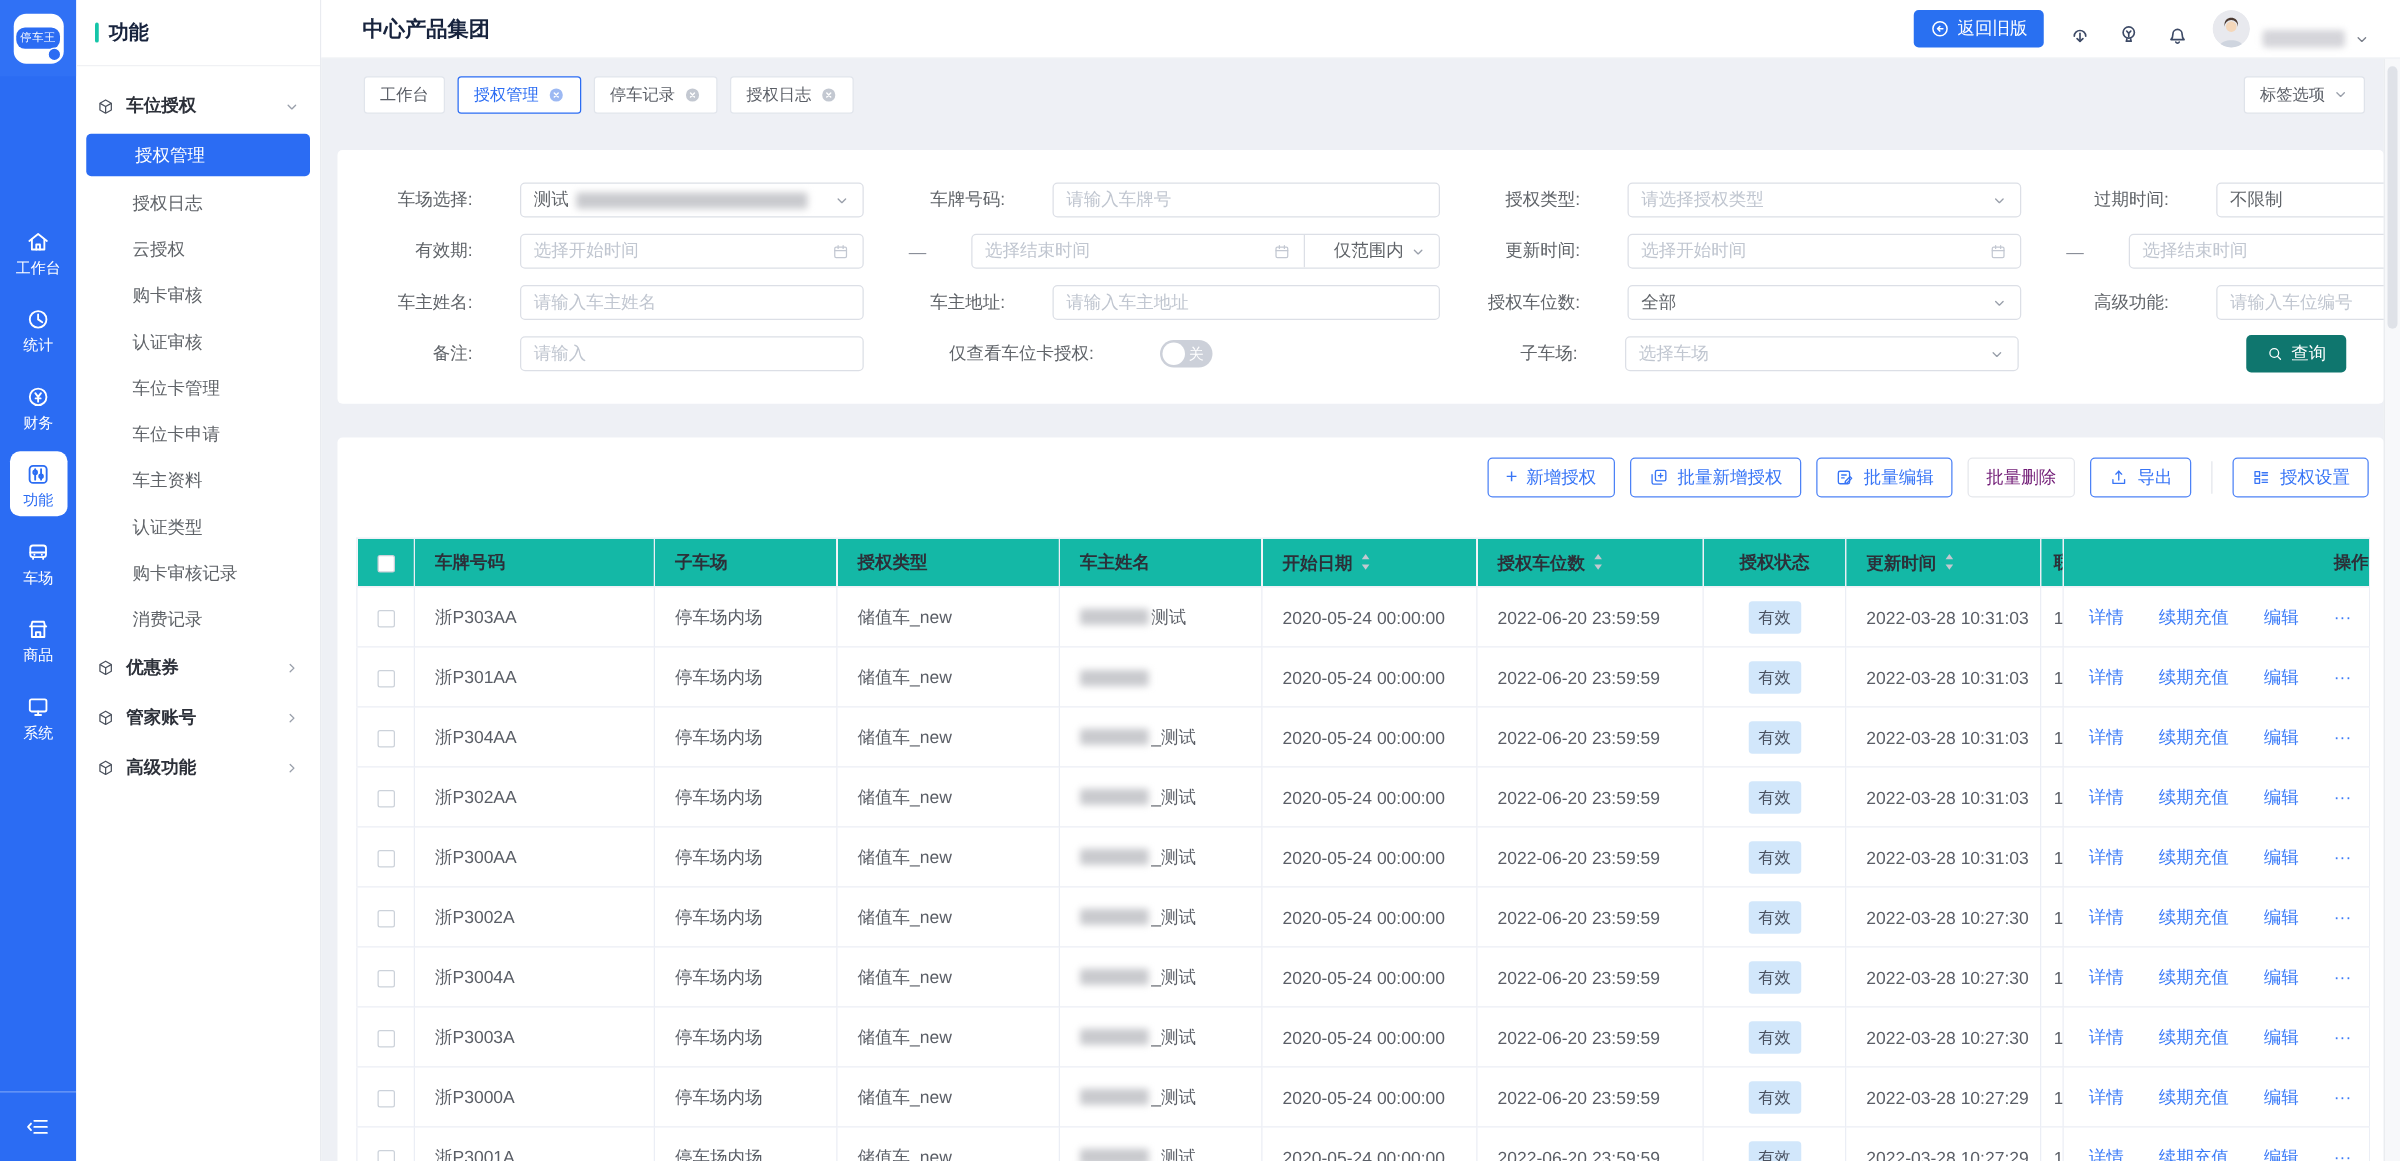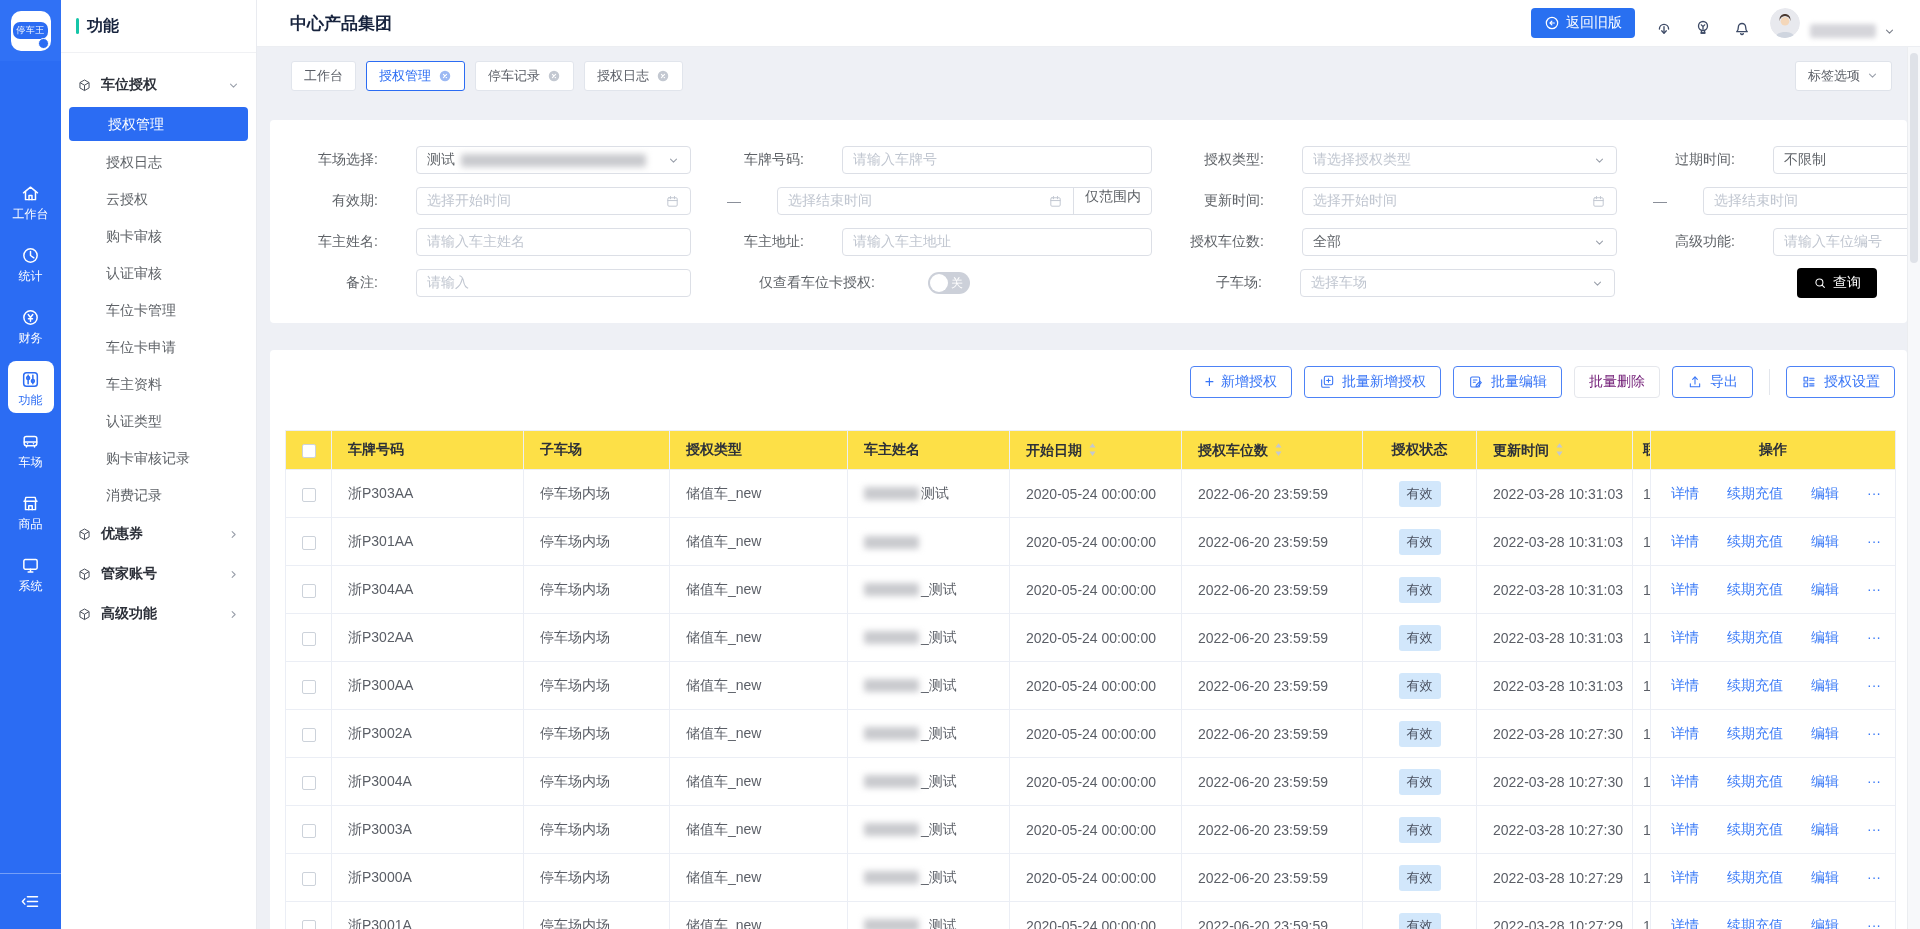--- a/index.html
+++ b/index.html
@@ -66,53 +66,53 @@
   .w1 { width:100px; } .w2 { width:95px; } .w3 { width:94px; } .w4 { width:100px; }
   .f-field { flex:none; height:28px; border:1px solid #dcdfe6; border-radius:4px; background:#fff; display:flex; align-items:center; padding:0 10px; font-size:14px; color:#5f6368; cursor:pointer; overflow:hidden; }
   .f1 { width:275px; } .f2 { width:310px; } .f3 { width:315px; } .f4 { width:280px; }
   .f-ph { color:#c0c6d0; white-space:nowrap; }
   .f-val { white-space:nowrap; }
   .f-field .chev { margin-left:auto; flex:none; }
   .cal { width:15px; height:15px; fill:none; stroke:#c3c8d2; stroke-width:1.6; stroke-linecap:round; margin-left:auto; flex:none; }
   .dash { width:30px; text-align:center; color:#8a8f99; flex:none; }
   .range-end { width:375px; }
   .range-end2 { width:281px; }
-  .scope-seg { align-self:stretch; display:flex; align-items:center; gap:5px; border-left:1px solid #dcdfe6; margin-left:10px; padding-left:11px; color:#5f6368; white-space:nowrap;flex-direction:column; }
+  .scope-seg { align-self:stretch; display:flex; align-items:center; gap:5px; border-left:1px solid #dcdfe6; margin-left:10px; padding-left:23px; color:#5f6368; white-space:nowrap; }
   .blur { display:inline-block; height:13px; background:#c9cace; border-radius:2px; filter:blur(3px); vertical-align:middle; }
   .lot-blur { width:185px; margin-left:6px; }
   .toggle-label { width:156px; text-align:right; padding-right:0; color:#5f6368; white-space:nowrap; flex:none; }
   .toggle { width:42px; height:22px; border-radius:11px; background:#ccd0d9; position:relative; margin-left:25px; flex:none; cursor:pointer; }
   .toggle .knob { position:absolute; left:2px; top:2px; width:18px; height:18px; border-radius:50%; background:#fff; }
   .toggle .t-txt { position:absolute; right:7px; top:4px; font-size:12px; color:#fff; line-height:14px; }
   .sublot-label { width:274px; text-align:right; padding-right:10px; color:#5f6368; flex:none; }
-  .search-btn { margin-left:auto; height:30px; width:80px; background:#000000; border:none; border-radius:4px; color:#fff; font-size:14px; display:flex; align-items:center; justify-content:center; gap:6px; cursor:pointer; font-family:inherit; }
+  .search-btn { margin-left:auto; height:30px; width:80px; background:#0f766e; border:none; border-radius:4px; color:#fff; font-size:14px; display:flex; align-items:center; justify-content:center; gap:6px; cursor:pointer; font-family:inherit; }
   .mag { width:14px; height:14px; fill:none; stroke:#fff; stroke-width:1.8; stroke-linecap:round; }
 
   
   .table-card { margin-top:27px; padding:16px 12px 0 15px; height:640px; }
   .toolbar { display:flex; justify-content:flex-end; align-items:center; gap:12px; margin-bottom:32px; }
   .tbtn { height:32px; border:1px solid #4d82f6; background:#fff; color:#3875f6; border-radius:4px; padding:0 14px; display:flex; align-items:center; gap:7px; font-size:14px; cursor:pointer; font-family:inherit; white-space:nowrap; }
   .tbtn.disabled { color:#701a75; border-color:#e5e7ec; cursor:not-allowed; }
   .ti { width:16px; height:16px; fill:none; stroke:currentColor; stroke-width:1.6; stroke-linecap:round; stroke-linejoin:round; }
   .plus-glyph { font-size:16px; line-height:1; }
   .tb-divider { width:1px; height:26px; background:#e3e6ec; margin:0 4px; }
 
   table { border-collapse:collapse; table-layout:fixed; width:1610px; border:1px solid #ebeef5; border-bottom:none; }
   th, td { border-right:1px solid #ebeef5; border-bottom:1px solid #ebeef5; font-weight:normal; font-size:14px; overflow:hidden; white-space:nowrap; }
-  thead th { background:#fde047; height:39px; color:#2c3039; font-weight:bold; text-align:left; padding:0 0 0 16px; }
+  thead th { background:#14b8a6; height:39px; color:#2c3039; font-weight:bold; text-align:left; padding:0 0 0 16px; }
   tbody td { height:48px; color:#5a5e66; padding:0 0 0 16px; background:#fff; }
   th.c, td.c { text-align:center; padding:0; }
   .sort { width:11px; height:17px; display:inline-block; vertical-align:-3px; margin-left:5px; }
   .cb { display:inline-block; width:14px; height:14px; border:1px solid #ccd2da; border-radius:2px; background:#fff; vertical-align:middle; cursor:pointer; }
   td.col-check, th.col-check { text-align:center; padding:0; }
   .badge { display:inline-block; min-width:42px; padding:4px 8px; background:#d2e7fb; color:#4a5160; border-radius:3px; font-size:13px; }
   .col-clip { padding:0 0 0 10px !important; }
   th.col-actions, td.col-actions { border-right:none; box-shadow:-10px 0 10px -7px rgba(15,23,42,.18); position:relative; }
   td.col-actions { text-align:center; padding:0 6px; }
-  th.col-actions { text-align:center; padding:0; }
+  th.col-actions { text-align:right; padding:0; }
   td.col-actions a { color:#3b7bf7; text-decoration:none; margin:0 14px; cursor:pointer; }
   .ow { width:55px; margin-right:2px; }
 
   
   .scrollbar { position:absolute; right:0; top:47px; bottom:0; width:13px; background:#f7f8fa; border-left:1px solid #ebedf0; }
   .scroll-thumb { position:absolute; top:6px; left:2px; width:8px; height:210px; border-radius:4px; background:#dfe2e8; }
 </style>
 </head>
 <body>
 

